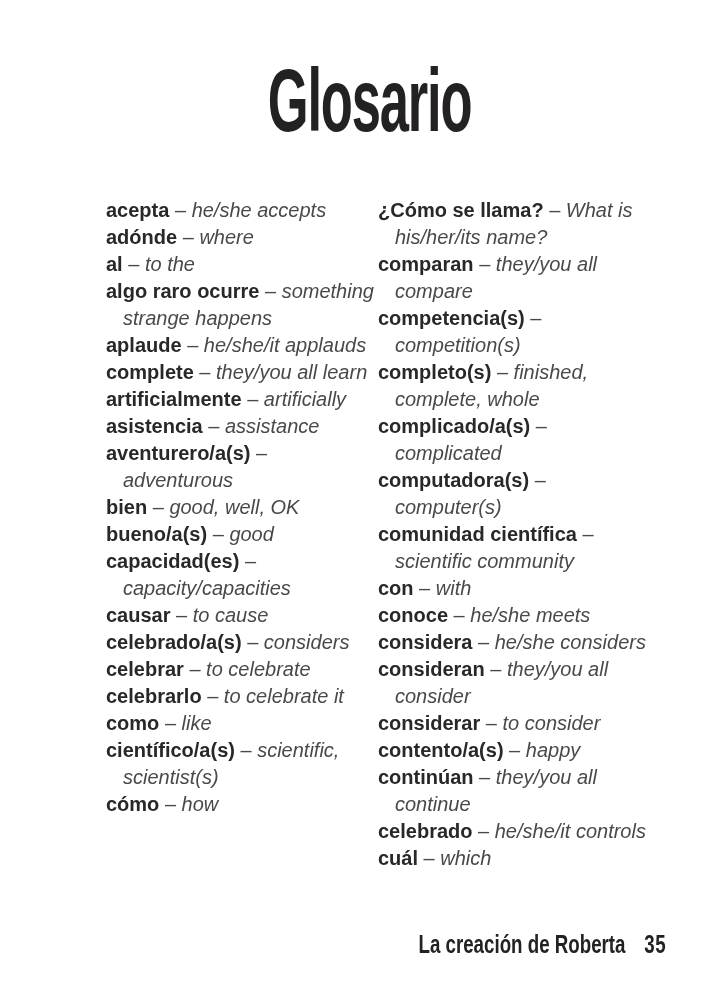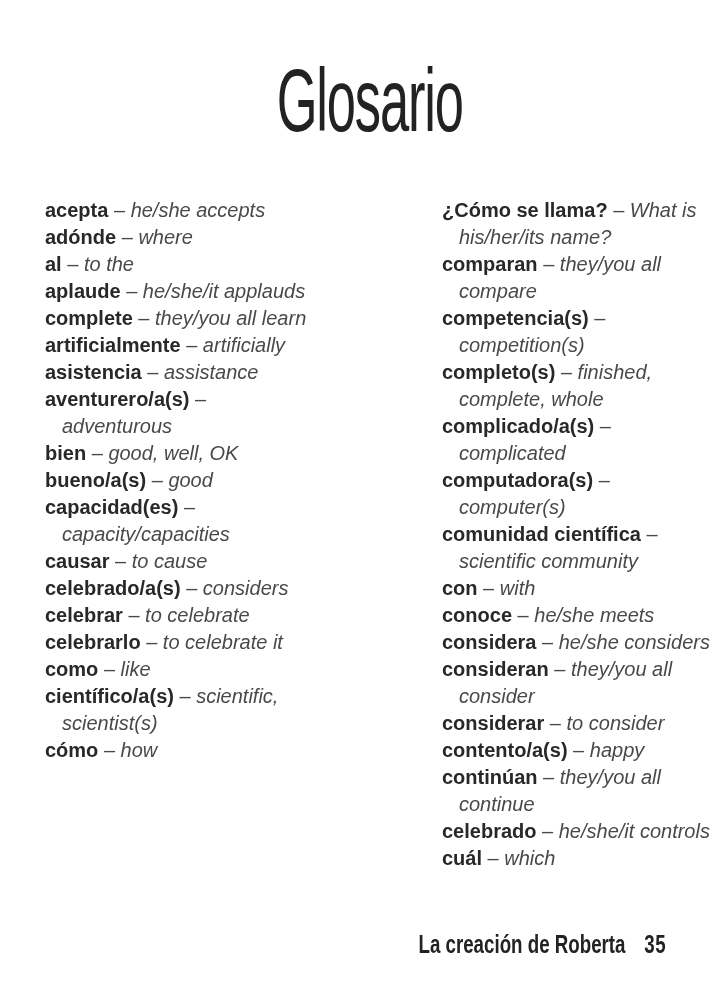--- a/index.html
+++ b/index.html
@@ -4,27 +4,27 @@
 <style>
   html,body{margin:0;padding:0;background:#e8e8e8;}
   .page{
     width:714px;height:1000px;position:relative;margin:0 auto;
     background:#ffffff;overflow:hidden;
     font-family:"Liberation Sans",sans-serif;
     color:#2a2728;
   }
   h1.page-title{
     margin:0;padding:56px 0 0 26px;text-align:center;
-    font-size:89px;line-height:1;font-weight:normal;color:#242122;
+    font-size:89px;line-height:1;font-weight:bold;color:#242122;
   }
   .title-inner{
     display:inline-block;transform:scaleX(0.59);transform-origin:50% 60%;
     letter-spacing:-2px;white-space:nowrap;
   }
-  .columns{display:flex;gap:24px;margin:52px 0 0 45px;justify-content:space-between;}
+  .columns{display:flex;gap:0;margin:52px 0 0 106px;}
   .column{width:272px;}
   .entry{
     margin:0;padding-left:17px;text-indent:-17px;
     font-size:20px;line-height:27px;color:#4b4849;
   }
   .term{font-weight:bold;font-style:normal;color:#29272a;}
   .sep{color:#4b4849;}
   .def{font-style:italic;color:#4b4849;}
   .footer{position:absolute;top:929px;right:48px;white-space:nowrap;text-align:right;}
   .footer-inner{
@@ -38,20 +38,21 @@
 
 <div class="page">
 
   <h1 class="page-title"><span class="title-inner">Glosario</span></h1>
 
   <div class="columns">
     <div class="column">
         <p class="entry"><span class="term">acepta</span><span class="sep"> – </span><span class="def">he/she accepts</span></p>
         <p class="entry"><span class="term">adónde</span><span class="sep"> – </span><span class="def">where</span></p>
         <p class="entry"><span class="term">al</span><span class="sep"> – </span><span class="def">to the</span></p>
+        <p class="entry"><span class="term">algo raro ocurre</span><span class="sep"> – </span><span class="def">something strange happens</span></p>
         <p class="entry"><span class="term">aplaude</span><span class="sep"> – </span><span class="def">he/she/it applauds</span></p>
         <p class="entry"><span class="term">complete</span><span class="sep"> – </span><span class="def">they/you all learn</span></p>
         <p class="entry"><span class="term">artificialmente</span><span class="sep"> – </span><span class="def">artificially</span></p>
         <p class="entry"><span class="term">asistencia</span><span class="sep"> – </span><span class="def">assistance</span></p>
         <p class="entry"><span class="term">aventurero/a(s)</span><span class="sep"> – </span><span class="def">adventurous</span></p>
         <p class="entry"><span class="term">bien</span><span class="sep"> – </span><span class="def">good, well, OK</span></p>
         <p class="entry"><span class="term">bueno/a(s)</span><span class="sep"> – </span><span class="def">good</span></p>
         <p class="entry"><span class="term">capacidad(es)</span><span class="sep"> – </span><span class="def">capacity/capacities</span></p>
         <p class="entry"><span class="term">causar</span><span class="sep"> – </span><span class="def">to cause</span></p>
         <p class="entry"><span class="term">celebrado/a(s)</span><span class="sep"> – </span><span class="def">considers</span></p>

